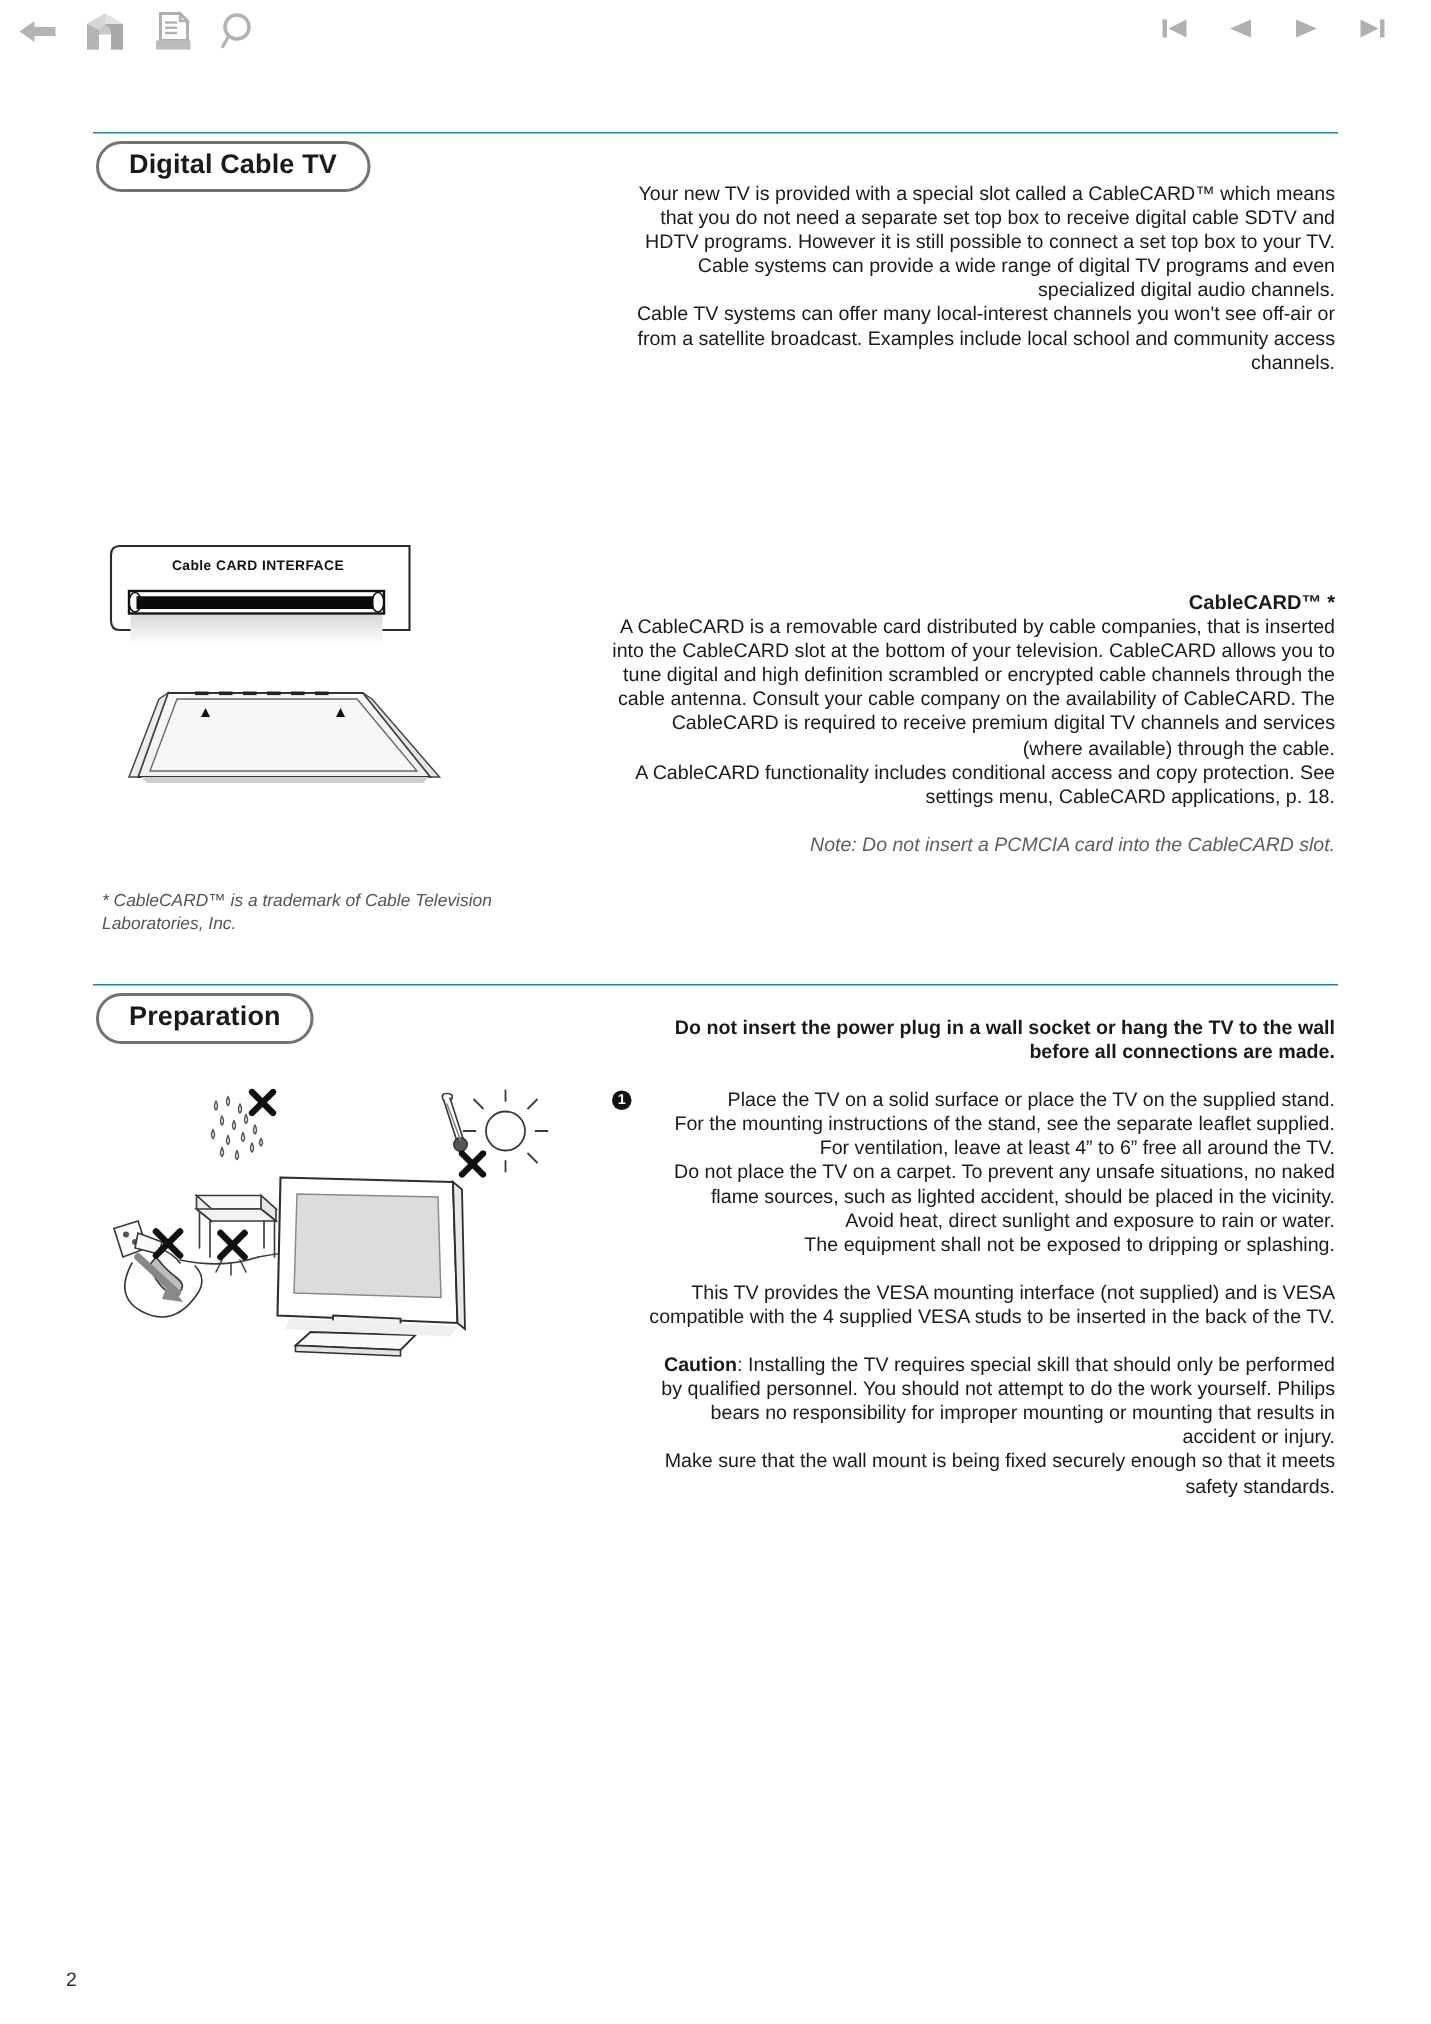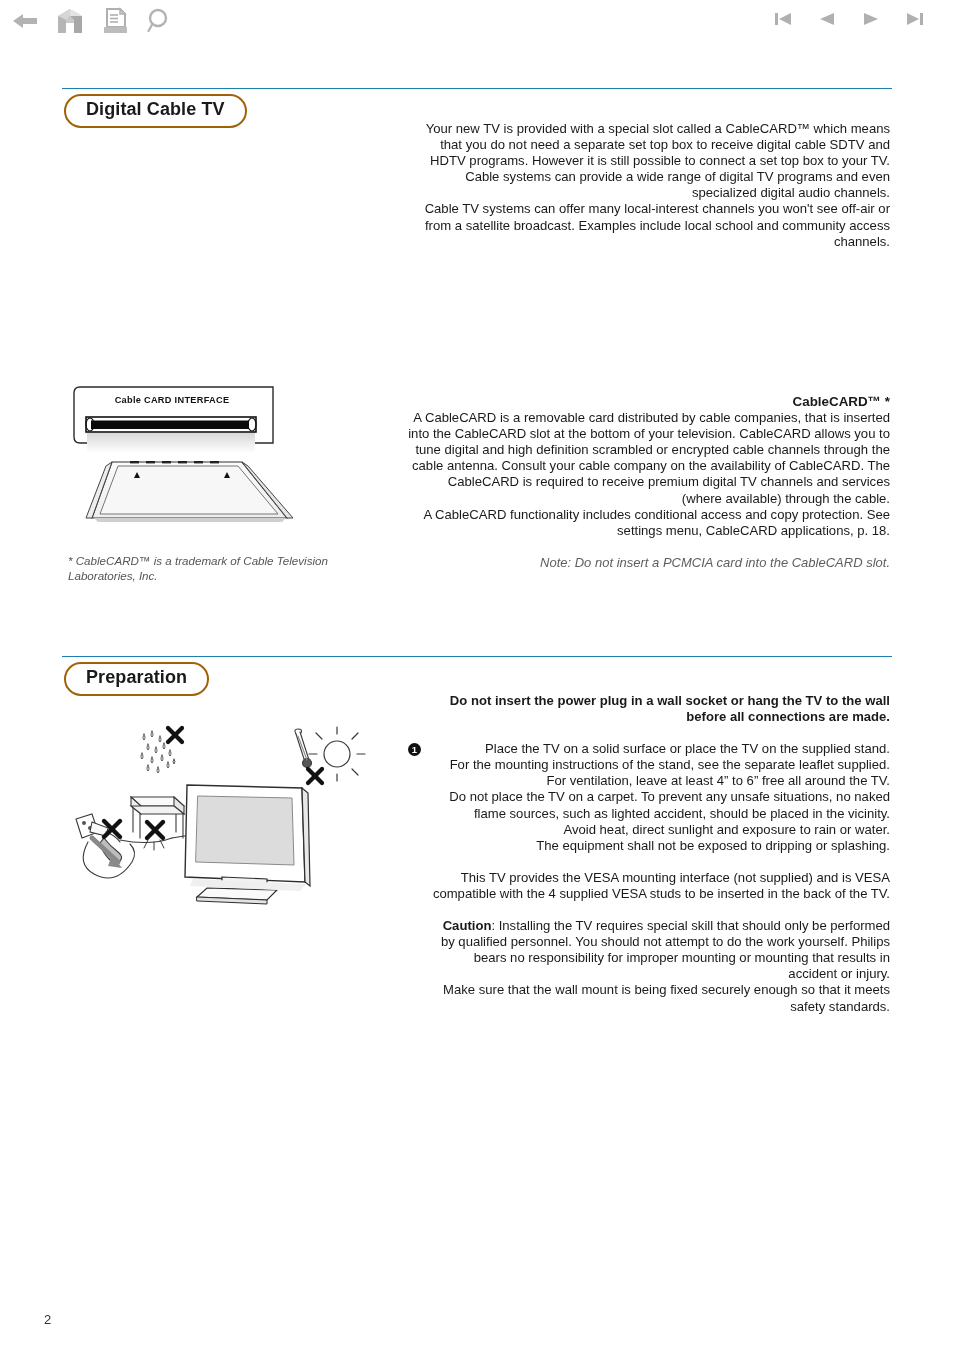--- a/index.html
+++ b/index.html
@@ -33,21 +33,21 @@
   }
   .sec-rule {
     position: absolute;
     left: 0; top: 0;
     width: 830px; height: 1px;
     background: #1c7fb0;
   }
   .pill {
     position: absolute;
     left: 2px; top: 6px;
-    border: 2px solid #a16207;
+    border: 2px solid #737373;
     border-radius: 999px;
     padding: 4px 20px 6px 20px;
     background: #ffffff;
     font-weight: bold;
     font-size: 18px;
     letter-spacing: 0.1px;
     color: #1a1a1a;
     white-space: nowrap;
     display: inline-block;
     line-height: 1.1;
@@ -201,21 +201,21 @@
 </div>
 
 <div class="col-right" style="top:358px;margin-top:36px;">
   <p class="subhead">CableCARD™ *</p>
   <p class="para">A CableCARD is a removable card distributed by cable companies, that is inserted into the CableCARD slot at the bottom of your television. CableCARD allows you to tune digital and high definition scrambled or encrypted cable channels through the cable antenna. Consult your cable company on the availability of CableCARD. The CableCARD is required to receive premium digital TV channels and services (where available) through the cable.</p>
   <p class="para">A CableCARD functionality includes conditional access and copy protection. See settings menu, CableCARD applications, p. 18.</p>
   <div class="gap"></div>
   <p class="note">Note: Do not insert a PCMCIA card into the CableCARD slot.</p>
 </div>
 
-<div class="illus" style="left:68px; top:381px;">
+<div class="illus" style="left:68px; top:358px;">
   <svg width="280" height="140" viewBox="0 0 280 140">
 
     <path d="M6 12 Q6 6 12 6 L205 6 L205 62 L12 62 Q6 62 6 56 Z" fill="#ffffff" stroke="#2a2a2a" stroke-width="1.4"></path>
 
     <text x="104" y="22" text-anchor="middle" font-family="'Liberation Sans',sans-serif" font-size="9.2" font-weight="bold" fill="#111" letter-spacing="0.3">Cable CARD INTERFACE</text>
 
     <rect x="18" y="36" width="170" height="15" fill="#ffffff" stroke="#111" stroke-width="1.6"></rect>
     <ellipse cx="22" cy="43.5" rx="4" ry="6.5" fill="none" stroke="#111" stroke-width="1.1"></ellipse>
     <ellipse cx="184" cy="43.5" rx="4" ry="6.5" fill="none" stroke="#111" stroke-width="1.1"></ellipse>
     <rect x="23" y="39.5" width="158" height="8.5" fill="#0a0a0a"></rect>
@@ -259,28 +259,28 @@
       <rect x="128" y="9" width="9" height="2.4"></rect>
     </g>
 
     <path d="M52 26 L58 26 L55 20 Z" fill="#111"></path>
     <path d="M142 26 L148 26 L145 20 Z" fill="#111"></path>
 
     <path d="M12 66 L204 66 L200 70 L16 70 Z" fill="#cfcfcf"></path>
   </svg>
 </div>
 
-<div class="footnote" style="top:554px;">* CableCARD™ is a trademark of Cable Television Laboratories, Inc.</div>
+<div class="footnote" style="top:594px;">* CableCARD™ is a trademark of Cable Television Laboratories, Inc.</div>
 
 <div class="section" style="top:656px;">
   <div class="sec-rule"></div>
   <div class="pill">Preparation</div>
 </div>
 
-<div class="col-right" style="top:693px;">
+<div class="col-right" style="top:677px;">
   <p class="boldline">Do not insert the power plug in a wall socket or hang the TV to the wall before all connections are made.</p>
 
   <div class="gap"></div>
 
   <div class="step">
     <div class="step-num">1</div>
     <div class="step-body">
       <p>Place the TV on a solid surface or place the TV on the supplied stand.</p>
       <p>For the mounting instructions of the stand, see the separate leaflet supplied.</p>
       <p>For ventilation, leave at least 4” to 6” free all around the TV.</p>

